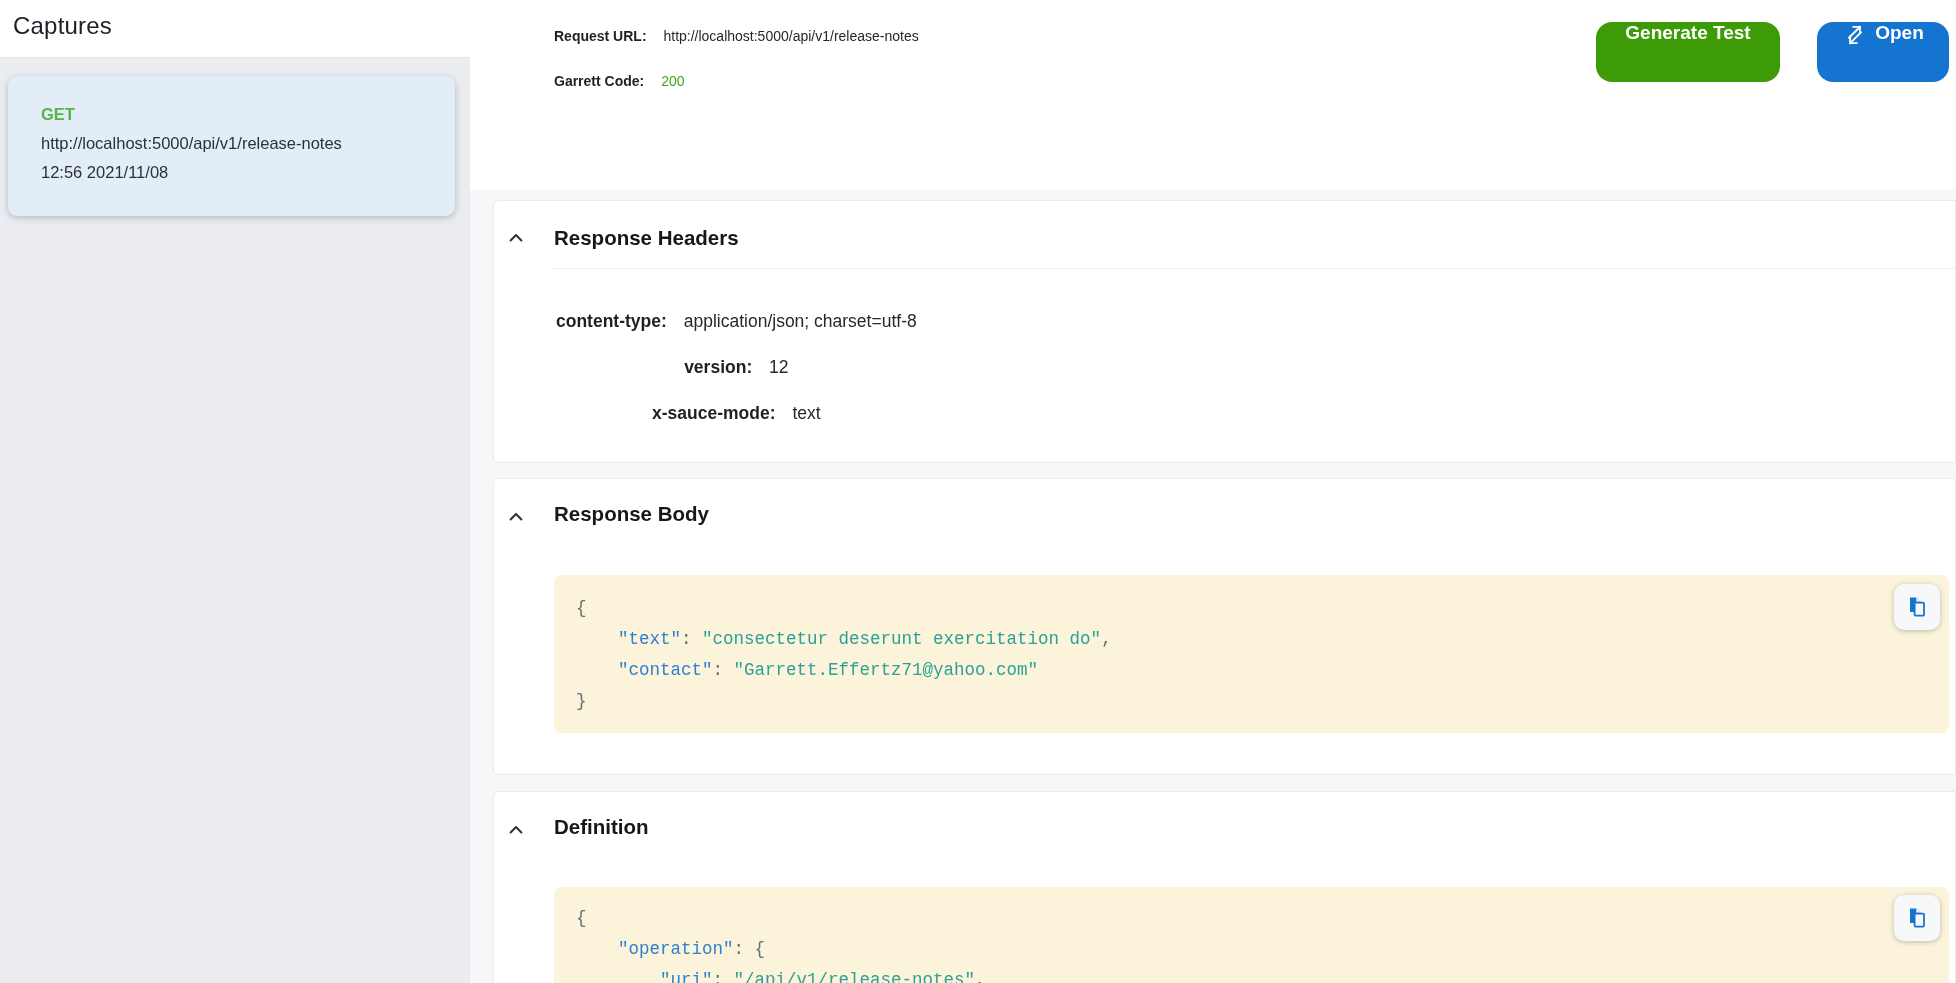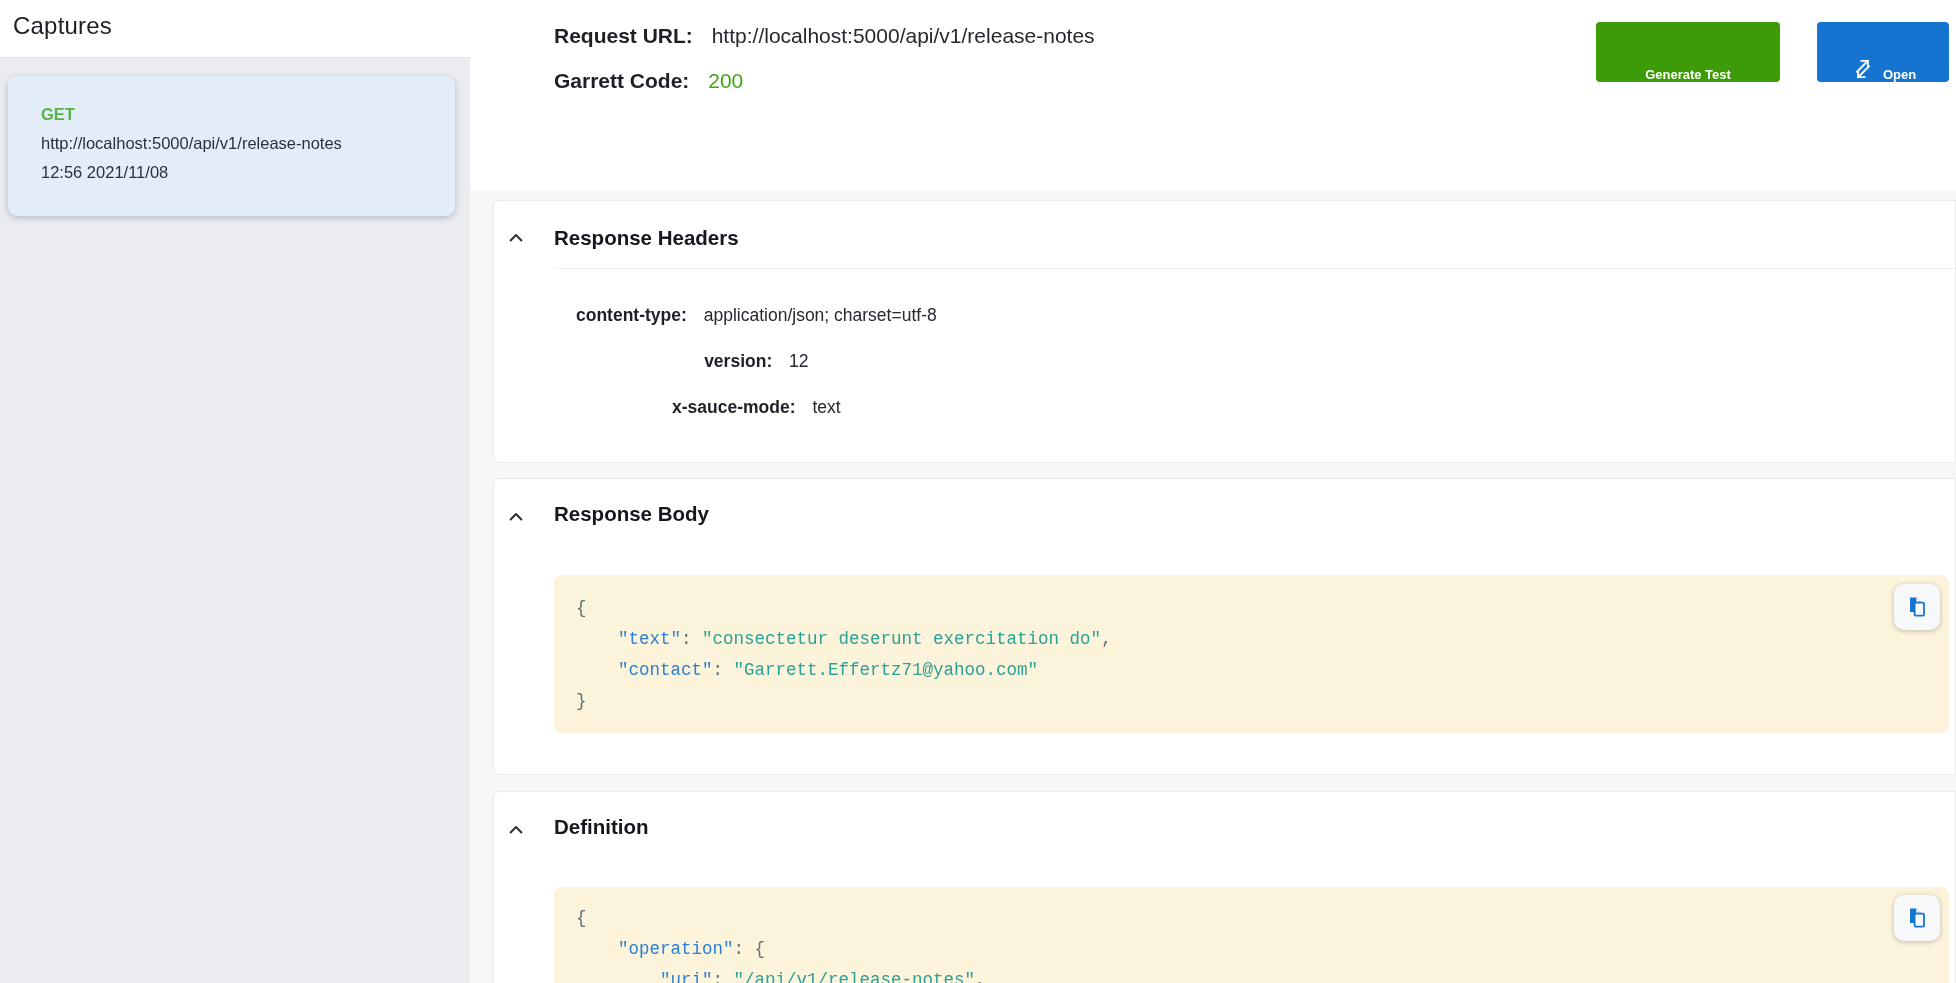--- a/index.html
+++ b/index.html
@@ -14,43 +14,43 @@
   .sidebar-title { position:absolute; left:13px; top:12px; font-size:24px; font-weight:400; color:var(--text-dark,#1b2026); letter-spacing:.2px; }
   .capture-card { position:absolute; left:8px; top:76px; width:447px; height:140px; background:var(--capture-bg,#e2edf8); border-radius:9px; box-shadow:0 2px 6px rgba(45,60,85,.28); cursor:pointer; }
   .capture-inner { position:absolute; left:33px; top:24px; line-height:29px; font-size:16.5px; color:#2b3138; }
   .capture-method { font-weight:700; color:var(--capture-method-green,#57b247); }
 
   
   .main { position:absolute; left:470px; top:0; width:1486px; height:983px; background:var(--page-bg,#f6f7f9); }
 
   .request-summary { position:absolute; left:0; top:0; width:1486px; height:190px; background:#fff; }
   .info-rows { position:absolute; left:84px; top:23px; }
-  .info-row { height:26px; line-height:26px; margin-bottom:19px; font-size:21px; white-space:nowrap; }
+  .info-row { height:26px; line-height:26px; margin-bottom:19px; font-size:14px; white-space:nowrap; }
   .info-label { font-weight:700; color:#1d2127; margin-right:13px; }
   .info-value { color:#24292f; }
   .value-green { color:var(--value-green,#40a718); }
   .method-green { color:var(--value-green,#40a718); font-weight:700; }
 
-  .btn { position:absolute; top:22px; height:60px; border:none; border-radius:4px; color:#fff; font-family:"Liberation Sans",sans-serif; font-size:13px; font-weight:700; display:flex; align-items:flex-end; justify-content:center; gap:11px; cursor:pointer; }
+  .btn { position:absolute; top:22px; height:60px; border:none; border-radius:16px; color:#fff; font-family:"Liberation Sans",sans-serif; font-size:19px; font-weight:700; display:flex; align-items:flex-start; justify-content:center; gap:11px; cursor:pointer; }
   .btn-generate { right:176px; width:184px; background:var(--accent-green,#3c9b06); }
   .btn-open { right:7px; width:132px; background:var(--accent-blue,#1674d1);gap:7px; }
 
   
   .card { position:absolute; left:23px; width:1463px; background:#fff; border:1px solid var(--border,#e9ebee); border-radius:6px 0 0 6px; }
   .card-headers { top:200px; height:263px;text-align:center; }
   .card-body    { top:478px; height:297px; }
   .card-def     { top:791px; height:400px; }
 
   .collapse-btn { position:absolute; left:8px; top:25px; width:28px; height:26px; background:transparent; border:none; cursor:pointer; display:flex; align-items:center; justify-content:center; }
   .card-title { position:absolute; left:60px; top:22px; line-height:26px; font-size:20.5px; font-weight:700; color:#14181d; }
   .card-headers .card-title, .card-headers .collapse-btn { top:24px; }
 
   .title-divider { position:absolute; left:60px; right:0; top:67px; height:1px; background:#edeff2; }
 
-  .kv-rows { position:absolute; left:62px; top:102px;margin-left:20px; }
+  .kv-rows { position:absolute; left:62px; top:108px; }
   .kv-row { height:24px; line-height:24px; margin-bottom:22px; font-size:17.5px; white-space:nowrap; }
   .kv-name { font-weight:700; color:#1d2127; margin-right:12px; }
   .kv-value { color:#24292f; }
 
   
   .code-block { position:absolute; left:60px; right:6px; background:var(--code-bg,#fbf3da); border-radius:8px; padding:18px 16px 16px 22px; font-family:"Liberation Mono", monospace; font-size:17.5px; }
   .card-body .code-block { top:96px; height:158px; }
   .card-def  .code-block { top:95px; height:170px; padding-top:16px; }
   .code-line { height:31px; line-height:31px; white-space:pre; }
   .tk-p { color:var(--code-punct,#5c7078); }

